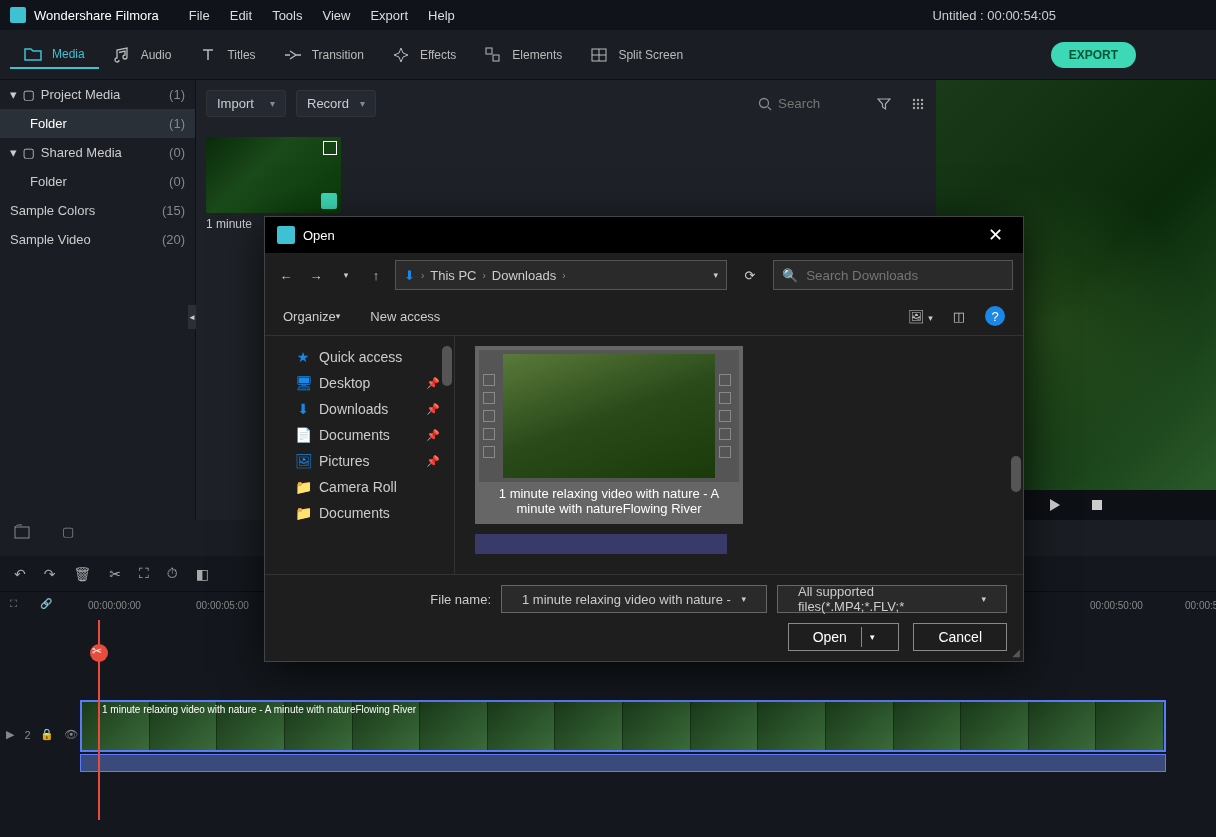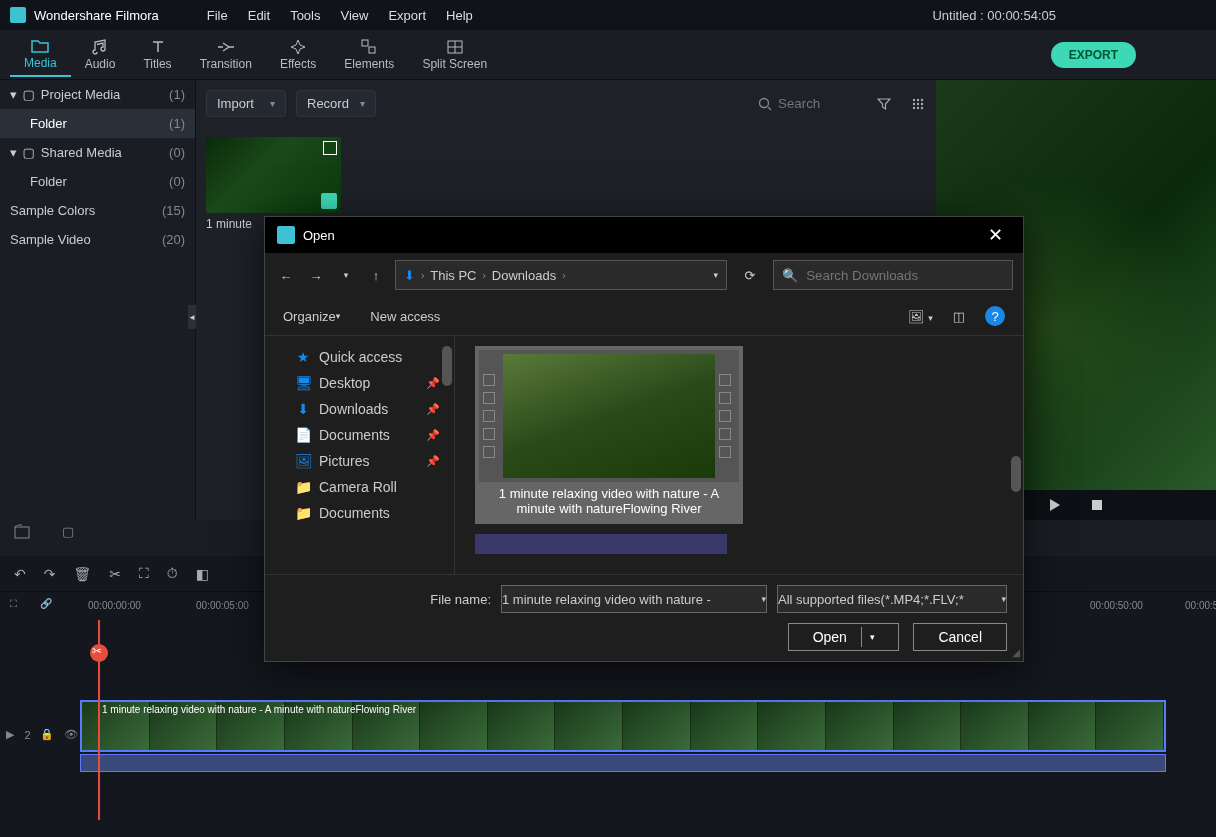--- a/index.html
+++ b/index.html
@@ -1,28 +1,28 @@
 <!DOCTYPE html>
 <html><head>
 <meta charset="utf-8">
 <style>
 * { box-sizing: border-box; margin: 0; padding: 0; font-family: "Segoe UI", Arial, sans-serif; }
 body { width: 1216px; height: 837px; background: #1a1e24; color: #ccc; overflow: hidden; position: relative; font-size: 13px; }
 
 
 .titlebar { height: 30px; background: #10141a; display: flex; align-items: center; padding: 0 10px; }
 .titlebar .logo { width: 16px; height: 16px; background: #3dc1d3; border-radius: 2px; margin-right: 8px; }
-.titlebar .appname { color: #fff; font-size: 13px; margin-right: 48px; }
+.titlebar .appname { color: #fff; font-size: 13px; margin-right: 30px; }
 .titlebar .menu { display: flex; gap: 20px; }
 .titlebar .menu span { color: #ddd; cursor: pointer; }
 .titlebar .project { position: absolute; right: 160px; color: #ccc; }
 
 
 .tabbar { height: 50px; background: #1a1e24; display: flex; align-items: center; padding: 0 10px; border-bottom: 1px solid #0d1015; }
-.tab { display: flex; flex-direction: column; align-items: center; padding: 5px 14px; color: #bbb; cursor: pointer; font-size: 12px; gap: 2px; }
+.tab { display: flex; flex-direction: row; align-items: center; padding: 5px 14px; color: #bbb; cursor: pointer; font-size: 12px; gap: 10px; }
 .tab.active { color: #3dc1d3; border-bottom: 2px solid #3dc1d3; }
 .tab .ico { width: 18px; height: 16px; display: flex; align-items: center; justify-content: center; }
 .export-btn { margin-left: auto; margin-right: 70px; background: #3dd9b7; color: #053; border: none; border-radius: 14px; padding: 6px 18px; font-size: 12px; font-weight: bold; cursor: pointer; }
 
 
 .middle { display: flex; height: 440px; }
 .leftpanel { width: 196px; background: #1a1e24; border-right: 1px solid #0d1015; font-size: 13px; }
 .leftpanel .row { display: flex; align-items: center; padding: 7px 10px; justify-content: space-between; cursor: pointer; }
 .leftpanel .row.sel { background: #2a3038; color: #fff; }
 .leftpanel .cnt { color: #888; }
@@ -96,21 +96,21 @@
 .dialog .filecard { width: 268px; background: #666; padding: 4px; }
 .dialog .filecard .framewrap { display: flex; align-items: center; gap: 4px; background: #555; padding: 4px; }
 .dialog .filecard .strip { width: 16px; display: flex; flex-direction: column; gap: 6px; }
 .dialog .filecard .strip span { width: 12px; height: 12px; border: 1px solid #888; }
 .dialog .filecard .thumbimg { flex: 1; height: 124px; background: linear-gradient(160deg, #5a7a3a, #2a4a1a 50%, #1a3a0a); position: relative; }
 .dialog .filecard .fname { text-align: center; font-size: 13px; padding: 4px 6px; color: #fff; }
 .dialog .filecard2 { width: 252px; height: 20px; background: #3a3a6a; margin-top: 10px; margin-left: 10px; }
 .dialog .footer { padding: 10px 16px; display: flex; flex-direction: column; gap: 10px; border-top: 1px solid #333; }
 .dialog .footer .row1 { display: flex; align-items: center; gap: 10px; }
 .dialog .footer .label { width: 210px; text-align: right; }
-.dialog .footer .combo { background: #2a2a2a; border: 1px solid #666; padding: 4px 0; height: 28px; display: flex; align-items: center; justify-content: space-between; flex: 1; }
+.dialog .footer .combo { background: #2a2a2a; border: 1px solid #666; padding: 4px 20px; height: 28px; display: flex; align-items: center; justify-content: space-between; flex: 1; }
 .dialog .footer .combo.type { width: 230px; flex: none; }
 .dialog .footer .row2 { display: flex; justify-content: flex-end; gap: 14px; }
 .dialog .footer .btn { border: 1px solid #888; background: transparent; color: #fff; padding: 5px 24px; cursor: pointer; font-size: 14px; display: flex; align-items: center; }
 .dialog .footer .btn .split { border-left: 1px solid #888; padding: 5px 8px; margin: -5px -8px -5px 14px; }
 .resize { position: absolute; right: 3px; bottom: 3px; color: #555; font-size: 10px; }
 
 svg { display: block; }
 </style>
 </head>
 <body>

